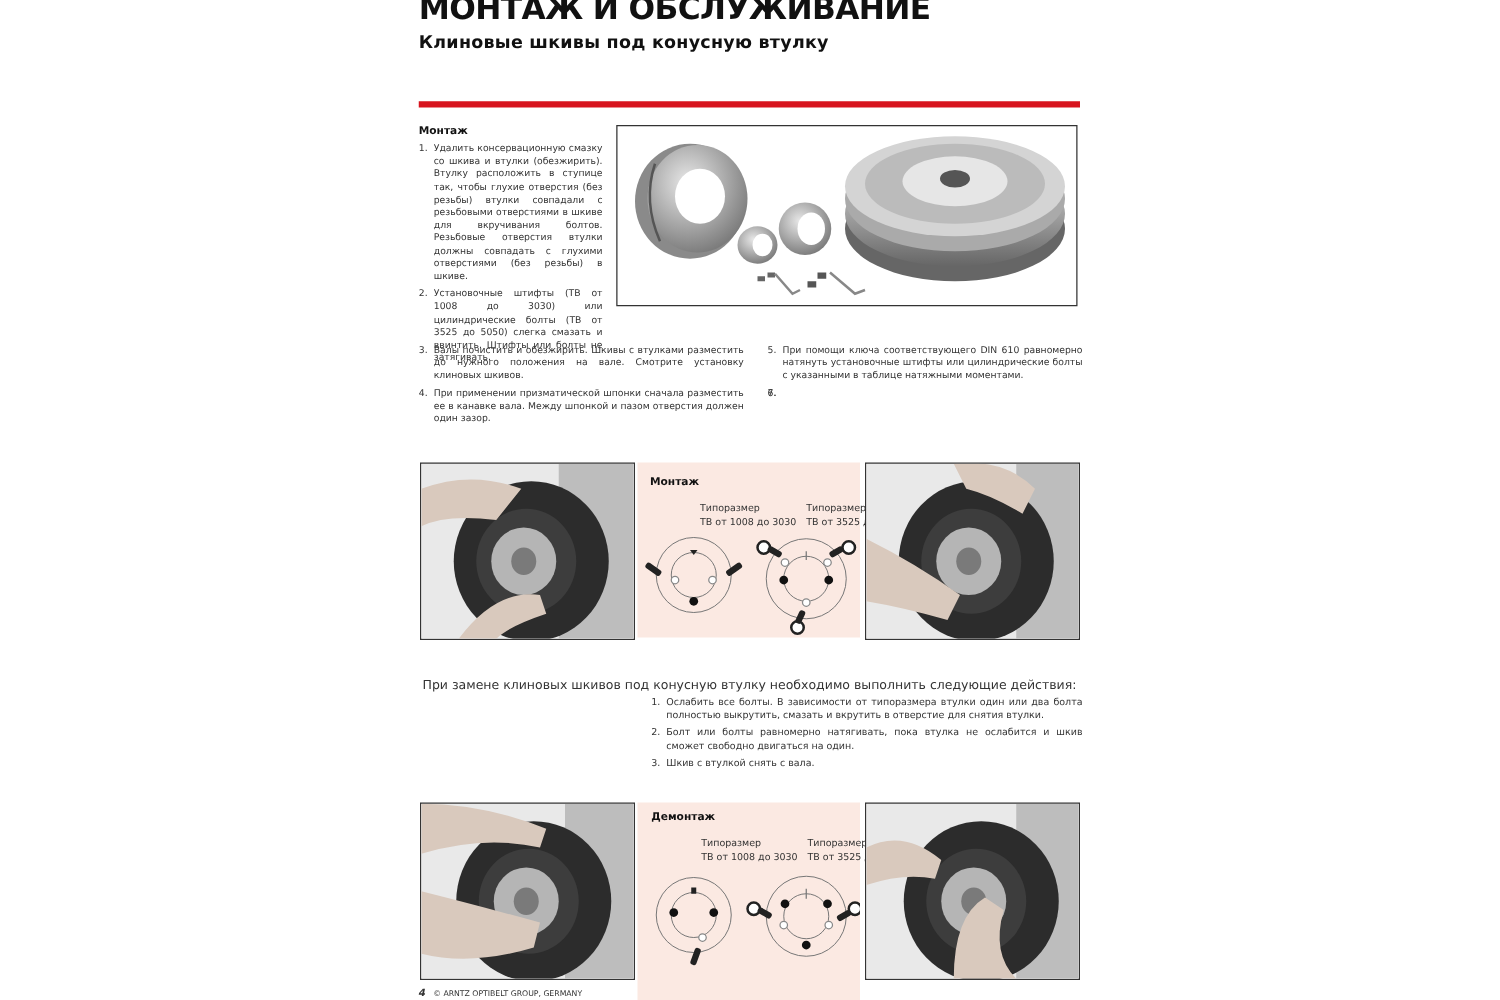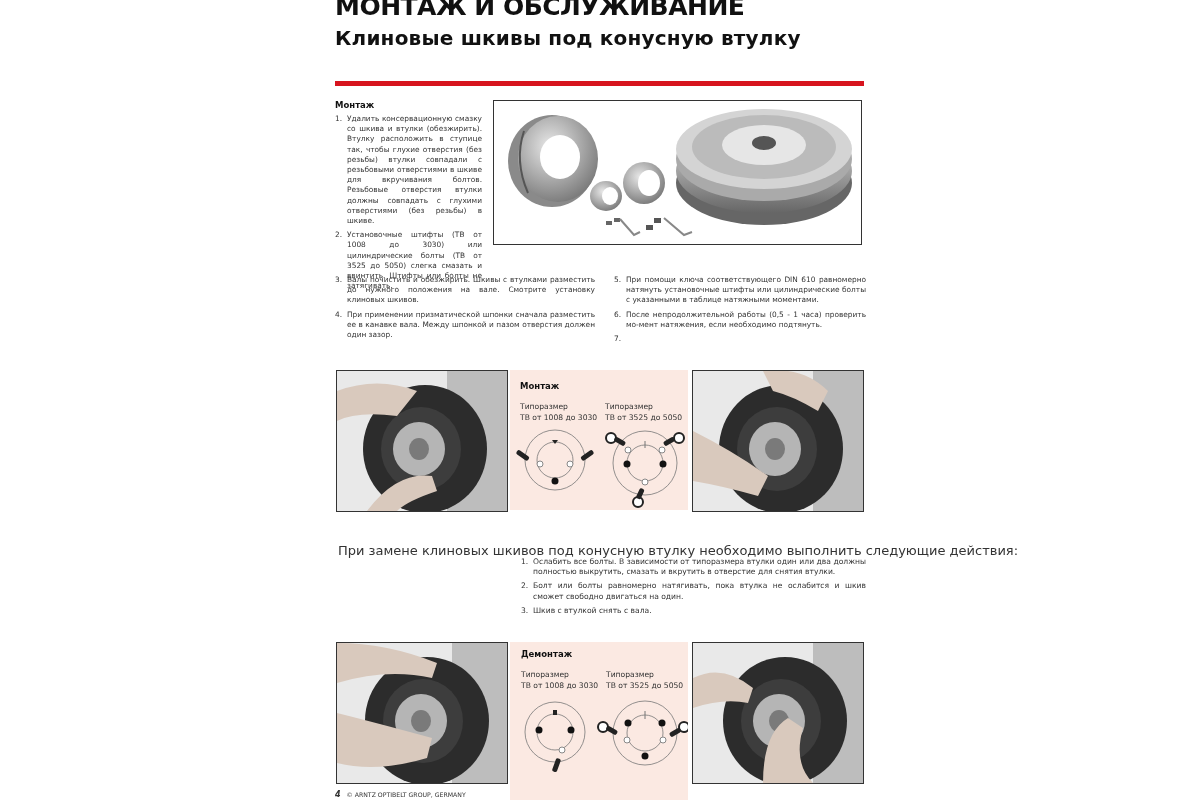--- a/index.html
+++ b/index.html
@@ -1,29 +1,29 @@
 <!DOCTYPE html>
 <html><head>
 <meta charset="utf-8">
 <style>
   html, body { margin:0; padding:0; background:#ffffff; }
   body { width:1200px; height:800px; position:relative; overflow:hidden; font-family:"DejaVu Sans", sans-serif; color:#1a1a1a; }
   .abs { position:absolute; }
   .h1 { left:335px; top:-8px; font-family:"DejaVu Sans", sans-serif; font-weight:bold; font-size:25px; letter-spacing:-0.5px; color:#111; white-space:nowrap; }
-  .h2 { left:335px; top:26px; font-family:"DejaVu Sans", sans-serif; font-weight:bold; font-size:20px; letter-spacing:0.2px; color:#111; white-space:nowrap; }
+  .h2 { left:335px; top:26px; font-family:"DejaVu Sans", sans-serif; font-weight:bold; font-size:14px; letter-spacing:0.2px; color:#111; white-space:nowrap; }
   .redbar { left:335px; top:81px; width:529px; height:5px; background:#d7141e; }
   .sect-title { font-weight:bold; font-size:8.5px; color:#111; }
   .list { margin:0; padding:0; list-style:none; font-size:7.4px; line-height:10.2px; color:#333; }
   .list li { position:relative; padding-left:12px; margin-bottom:4px; text-align:justify; }
   .list li .num { position:absolute; left:0; top:0; }
   .photo-box { border:1.5px solid #333; background:#f5f5f5; overflow:hidden; }
   .pink { background:#fbe9e2; }
   .diag-title { font-weight:bold; font-size:8.5px; color:#111; position:absolute; }
-  .diag-label { font-size:7.6px; line-height:11px; color:#333; position:absolute; white-space:nowrap; }
-  .plain { font-size:13px; color:#333; white-space:nowrap; }
+  .diag-label { font-size:7.6px; line-height:11px; color:#333; position:absolute; white-space:nowrap;margin-left:40px; }
+  .plain { font-size:10px; color:#333; white-space:nowrap; }
   .footer { left:335px; top:790px; font-size:6.2px; color:#333; white-space:nowrap; }
   .footer .pg { font-style:italic; font-weight:bold; font-size:8px; margin-right:4px; }
 </style>
 </head>
 <body>
 
 <div class="abs h1">МОНТАЖ И ОБСЛУЖИВАНИЕ</div>
 <div class="abs h2">Клиновые шкивы под конусную втулку</div>
 <div class="abs redbar"></div>
 
@@ -34,21 +34,21 @@
   <li><span class="num">2.</span><span>Установочные штифты (ТВ от 1008 до 3030) или цилиндрические болты (ТВ от 3525 до 5050) слегка смазать и ввинтить. Штифты или болты не затягивать.</span></li>
 </ul>
 
 <ul class="abs list" style="left:335px; top:275px; width:260px;">
   <li><span class="num">3.</span><span>Валы почистить и обезжирить. Шкивы с втулками разместить до нужного положения на вале. Смотрите установку клиновых шкивов.</span></li>
   <li><span class="num">4.</span><span>При применении призматической шпонки сначала разместить ее в канавке вала. Между шпонкой и пазом отверстия должен один зазор.</span></li>
 </ul>
 
 <ul class="abs list" style="left:614px; top:275px; width:252px;">
   <li><span class="num">5.</span><span>При помощи ключа соответствующего DIN 610 равномерно натянуть установочные штифты или цилиндрические болты с указанными в таблице натяжными моментами.</span></li>
-  <li><span class="num">6.</span><span>После непродолжительной работы (0,5 - 1 часа) проверить мо-мент натяжения, если необходимо подтянуть.</span></li>
+  <li><span class="num">6.</span></li>
   <li><span class="num">7.</span></li>
 </ul>
 
 <div class="abs photo-box" style="left:493px; top:100px; width:367px; height:143px; background:#fff;">
   <svg width="367" height="143" viewBox="0 0 367 143">
     <defs>
       <radialGradient id="g1" cx="40%" cy="35%" r="70%">
           <stop offset="0" stop-color="#e8e8e8"></stop>
           <stop offset="1" stop-color="#777"></stop>
         </radialGradient>
@@ -138,21 +138,21 @@
     <ellipse cx="84" cy="78" rx="40" ry="42" fill="#3d3d3d"></ellipse>
     <ellipse cx="82" cy="78" rx="26" ry="27" fill="#b5b5b5"></ellipse>
     <ellipse cx="82" cy="78" rx="10" ry="11" fill="#7a7a7a"></ellipse>
     <path d="M70 0 Q110 -5 135 20 L125 40 Q100 25 80 20 Z" fill="#d9c9bd"></path>
     <path d="M0 60 Q40 80 75 105 L65 125 Q30 115 0 110 Z" fill="#d9c9bd"></path>
   </svg>
 </div>
 
 <div class="abs plain" style="left:338px; top:543px;">При замене клиновых шкивов под конусную втулку необходимо выполнить следующие действия:</div>
 <ul class="abs list" style="left:521px; top:557px; width:345px; font-size:7.6px;">
-  <li><span class="num">1.</span><span>Ослабить все болты. В зависимости от типоразмера втулки один или два должны полностью выкрутить, смазать и вкрутить в отверстие для снятия втулки.</span></li>
+  <li><span class="num">1.</span><span>Ослабить все болты. В зависимости от типоразмера втулки один или два болта полностью выкрутить, смазать и вкрутить в отверстие для снятия втулки.</span></li>
   <li><span class="num">2.</span><span>Болт или болты равномерно натягивать, пока втулка не ослабится и шкив сможет свободно двигаться на один.</span></li>
   <li><span class="num">3.</span><span>Шкив с втулкой снять с вала.</span></li>
 </ul>
 
 <div class="abs photo-box" style="left:336px; top:642px; width:170px; height:140px;">
   <svg width="170" height="140">
     <rect width="170" height="140" fill="#e9e9e9"></rect>
     <rect x="115" y="0" width="55" height="140" fill="#bdbdbd"></rect>
     <ellipse cx="90" cy="78" rx="62" ry="64" fill="#2c2c2c"></ellipse>
     <ellipse cx="86" cy="78" rx="40" ry="42" fill="#3d3d3d"></ellipse>

